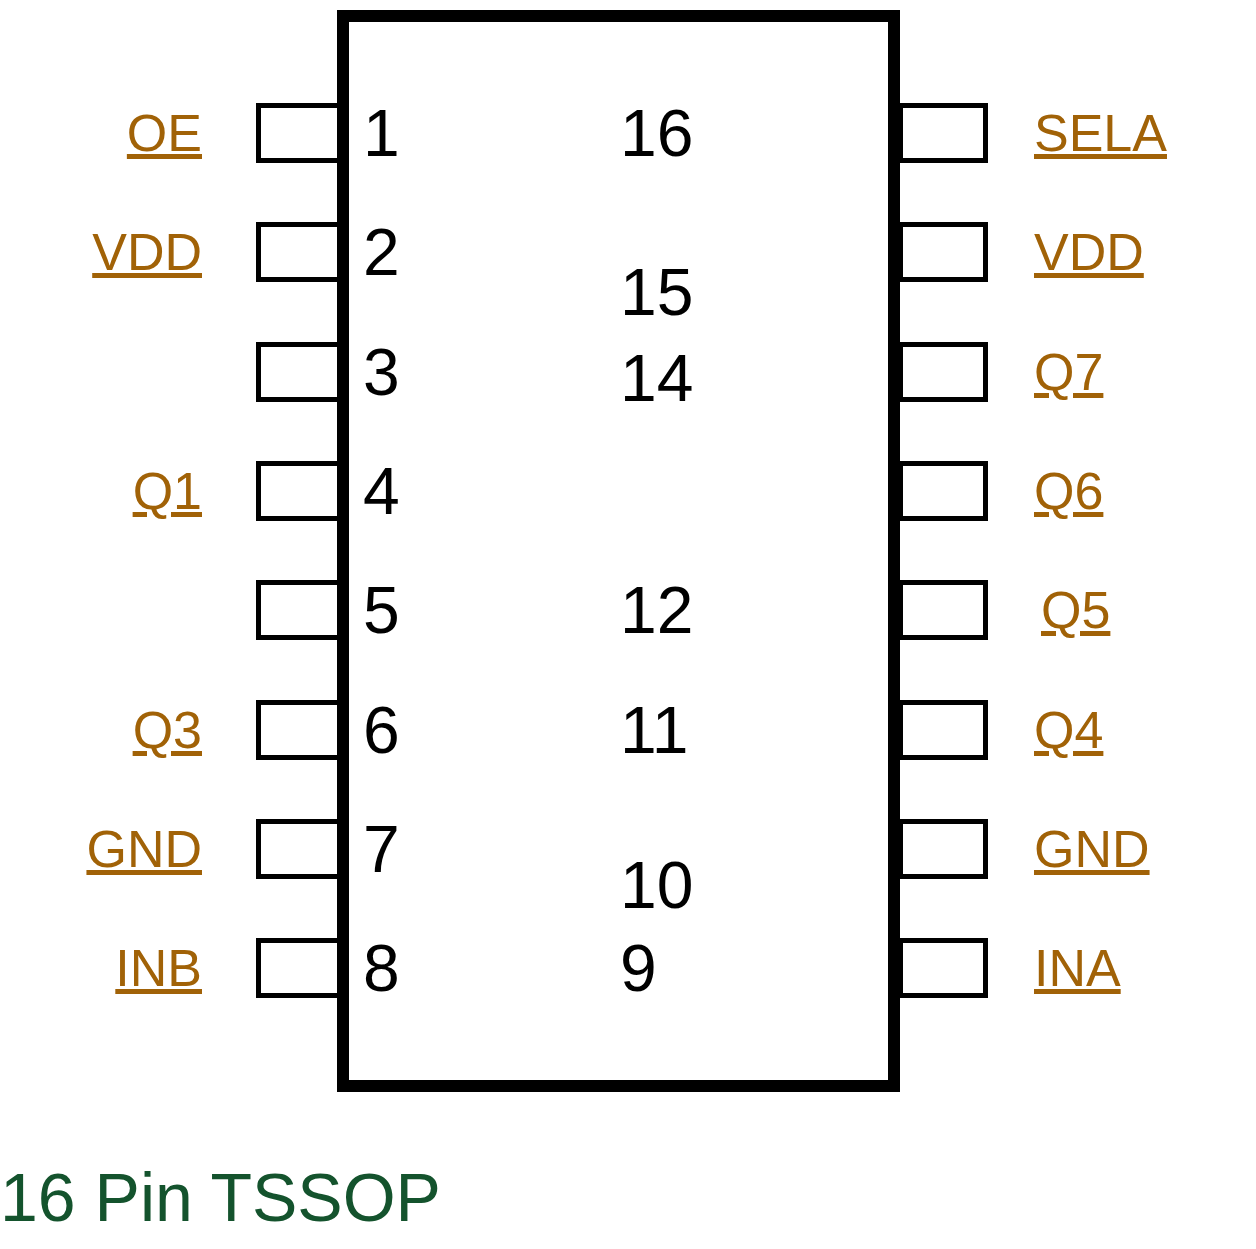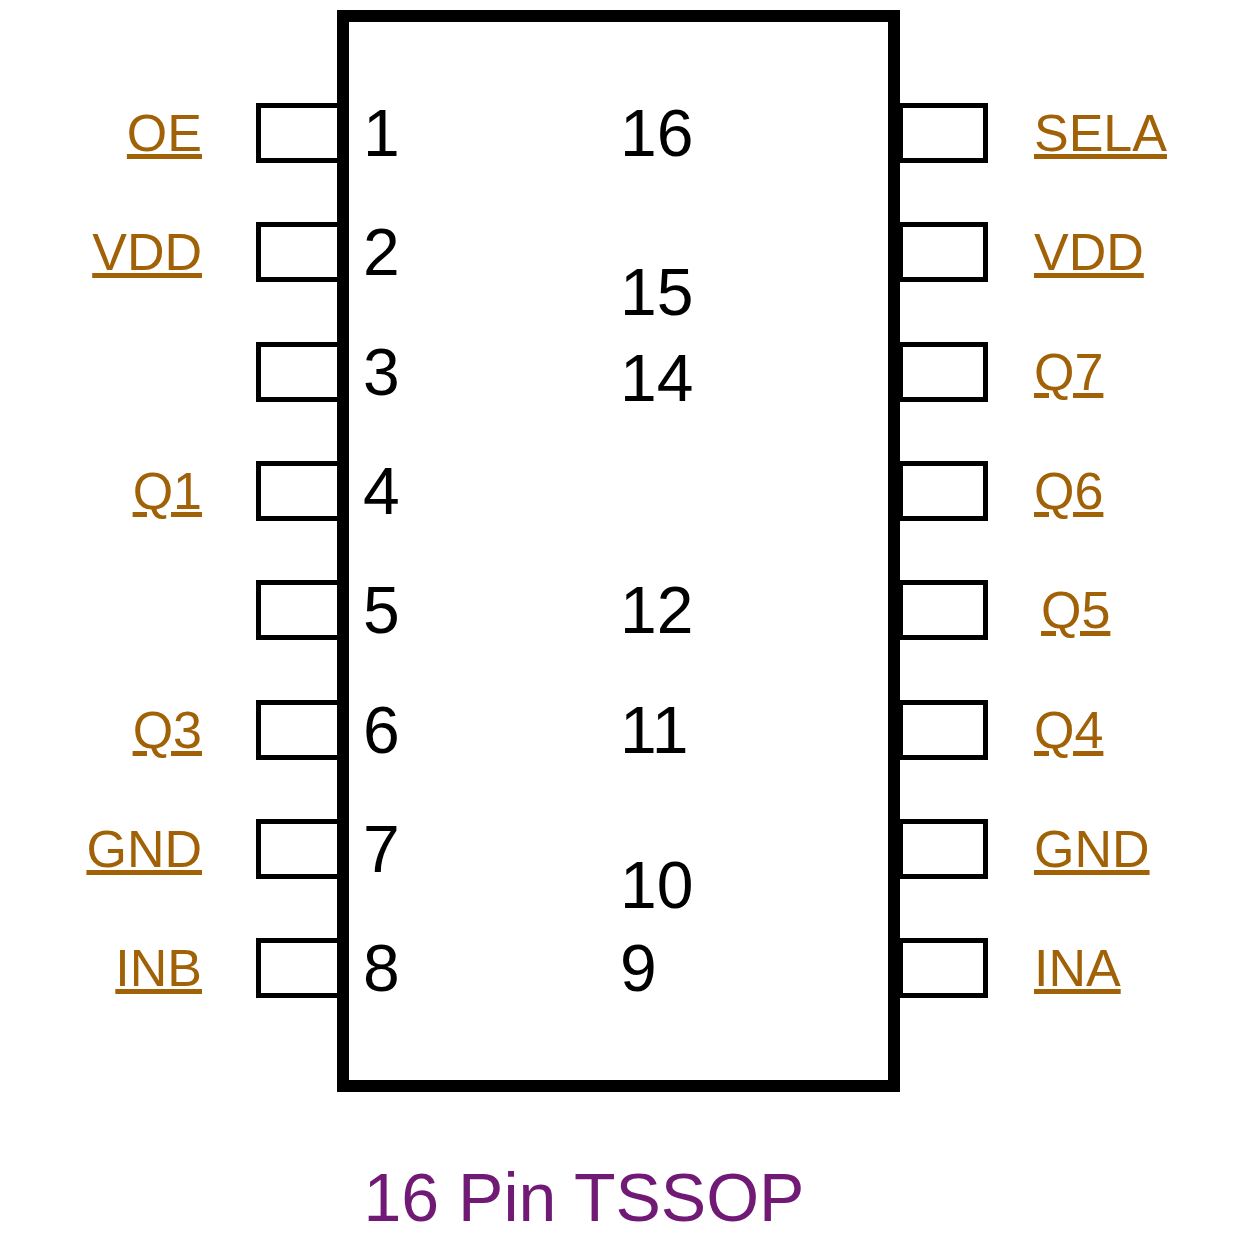--- a/index.html
+++ b/index.html
@@ -85,25 +85,25 @@
     left: 1034px;
     text-align: left;
   }
 
   
   #package-caption {
     position: absolute;
     left: 0px;
     top: 1158px;
     width: 1168px;
-    text-align: center;
+    text-align: left;
     font-size: 68px;
     line-height: 78px;
     font-weight: 400;
-    color: #701a75;
+    color: #14532d;
     white-space: nowrap;
   }
 </style>
 </head>
 <body>
 
 <div id="page">
 
   <div id="chip-body"></div>
 

